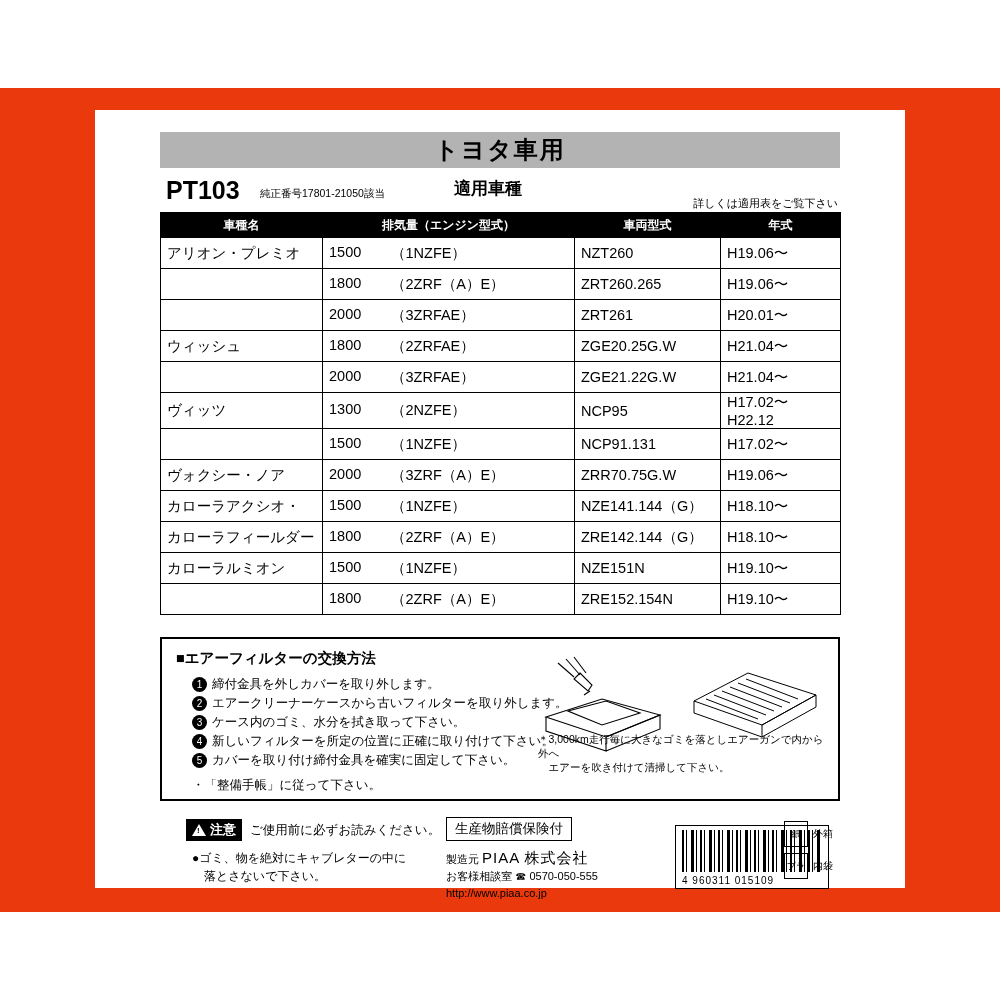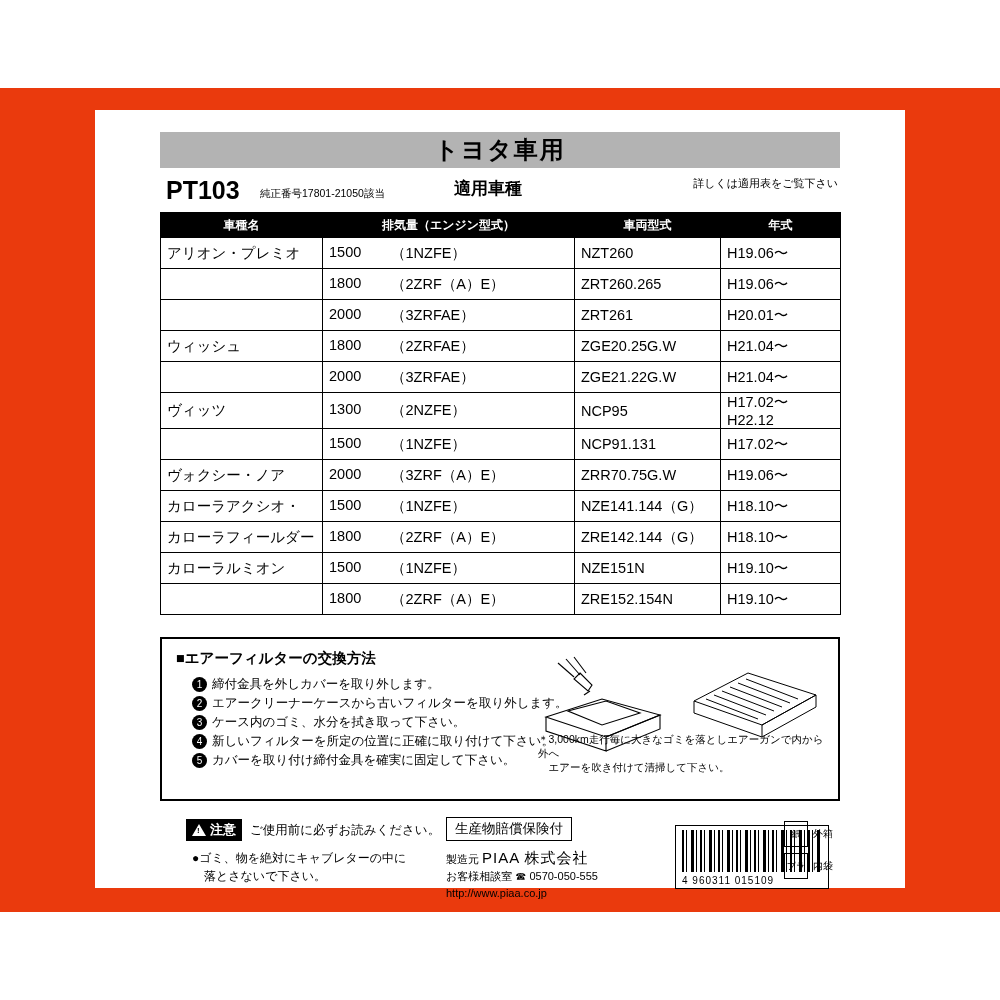--- a/index.html
+++ b/index.html
@@ -37,21 +37,21 @@
   .pt-code{
     position:absolute;left:6px;top:2px;font-size:25px;font-weight:bold;letter-spacing:0px;
   }
   .genuine{
     position:absolute;left:100px;top:13px;font-size:10.5px;color:#000;
   }
   .applied{
     position:absolute;left:294px;top:3px;font-size:17px;font-weight:bold;
   }
   .see-table{
-    position:absolute;right:2px;top:2px;font-size:11px;
+    position:absolute;right:2px;top:22px;font-size:11px;
   }
   
   table.spec{
     border-collapse:collapse;width:680px;margin-top:4px;table-layout:fixed;padding-left:8px;
   }
   table.spec th{
     background:#000;color:#fff;font-size:12px;font-weight:bold;height:22px;
     border:1px solid #000;text-align:center;
   }
   table.spec td{
@@ -324,20 +324,21 @@
             <span>ケース内のゴミ、水分を拭き取って下さい。</span>
           </div>
           <div class="step">
             <span class="num">4</span>
             <span>新しいフィルターを所定の位置に正確に取り付けて下さい。</span>
           </div>
           <div class="step">
             <span class="num">5</span>
             <span>カバーを取り付け締付金具を確実に固定して下さい。</span>
           </div>
+          <div class="last-note">・「整備手帳」に従って下さい。</div>
         </div>
 
       <div class="fig-area">
         <svg width="300" height="110" viewBox="0 0 300 110">
           <g stroke="#000" fill="none" stroke-width="1.1">
 
             <path d="M30 8 L46 22"></path>
             <path d="M38 4 L52 20"></path>
             <path d="M46 2 L58 18"></path>
             <path d="M52 18 L64 30 L60 36 L46 24 Z"></path>

